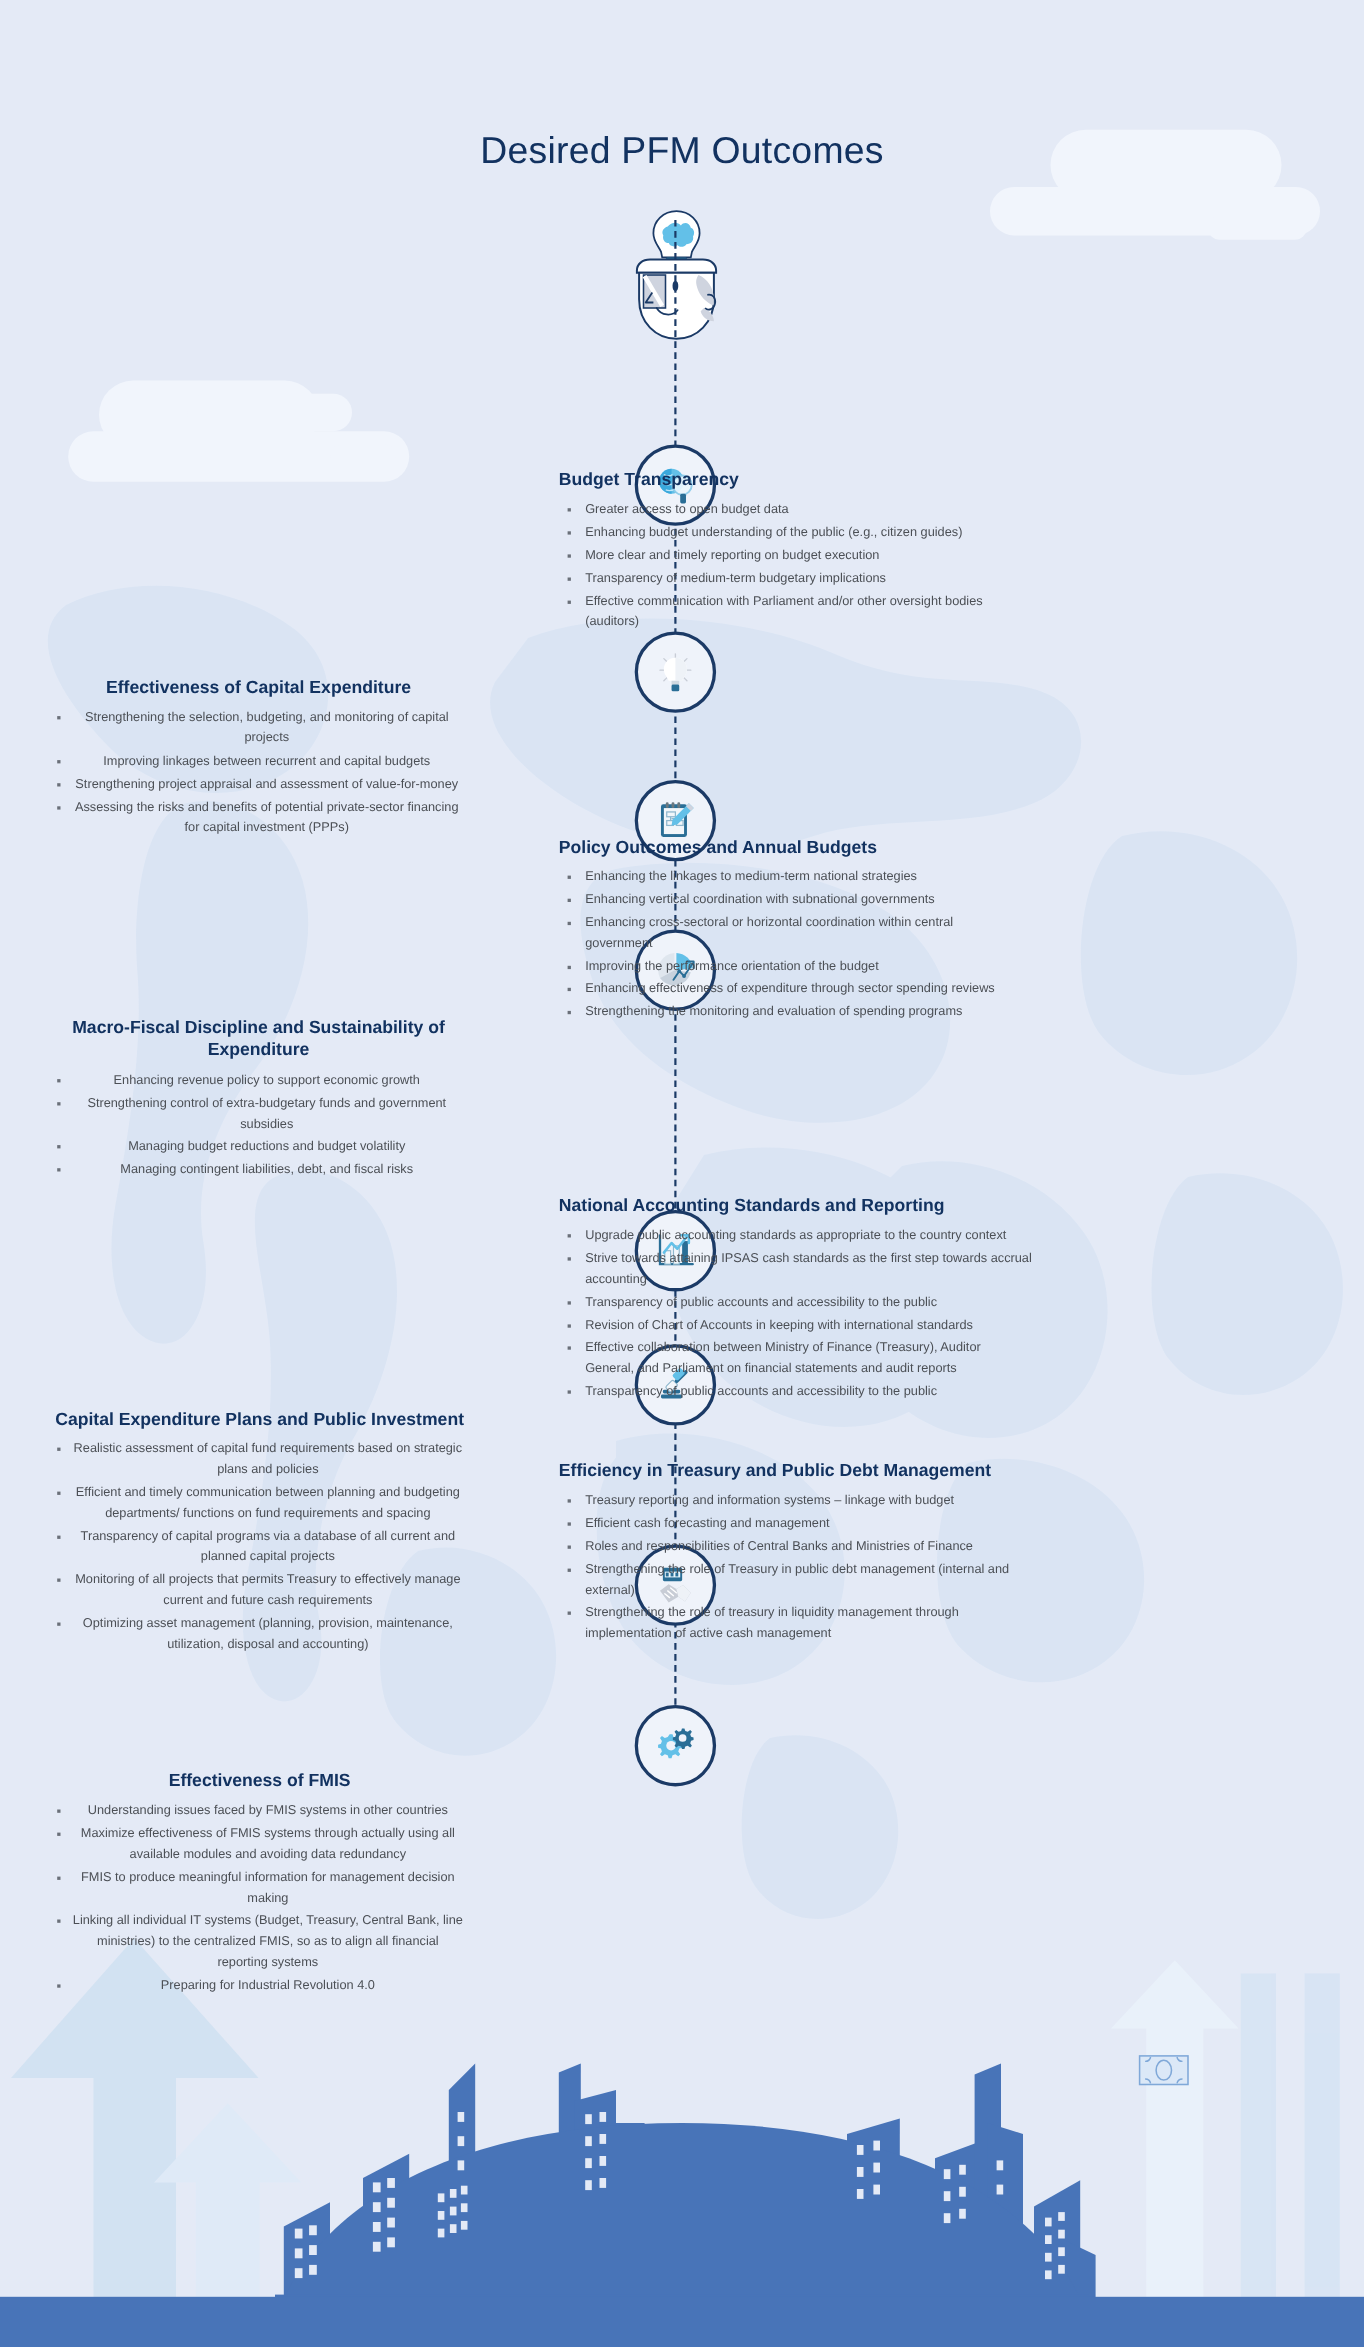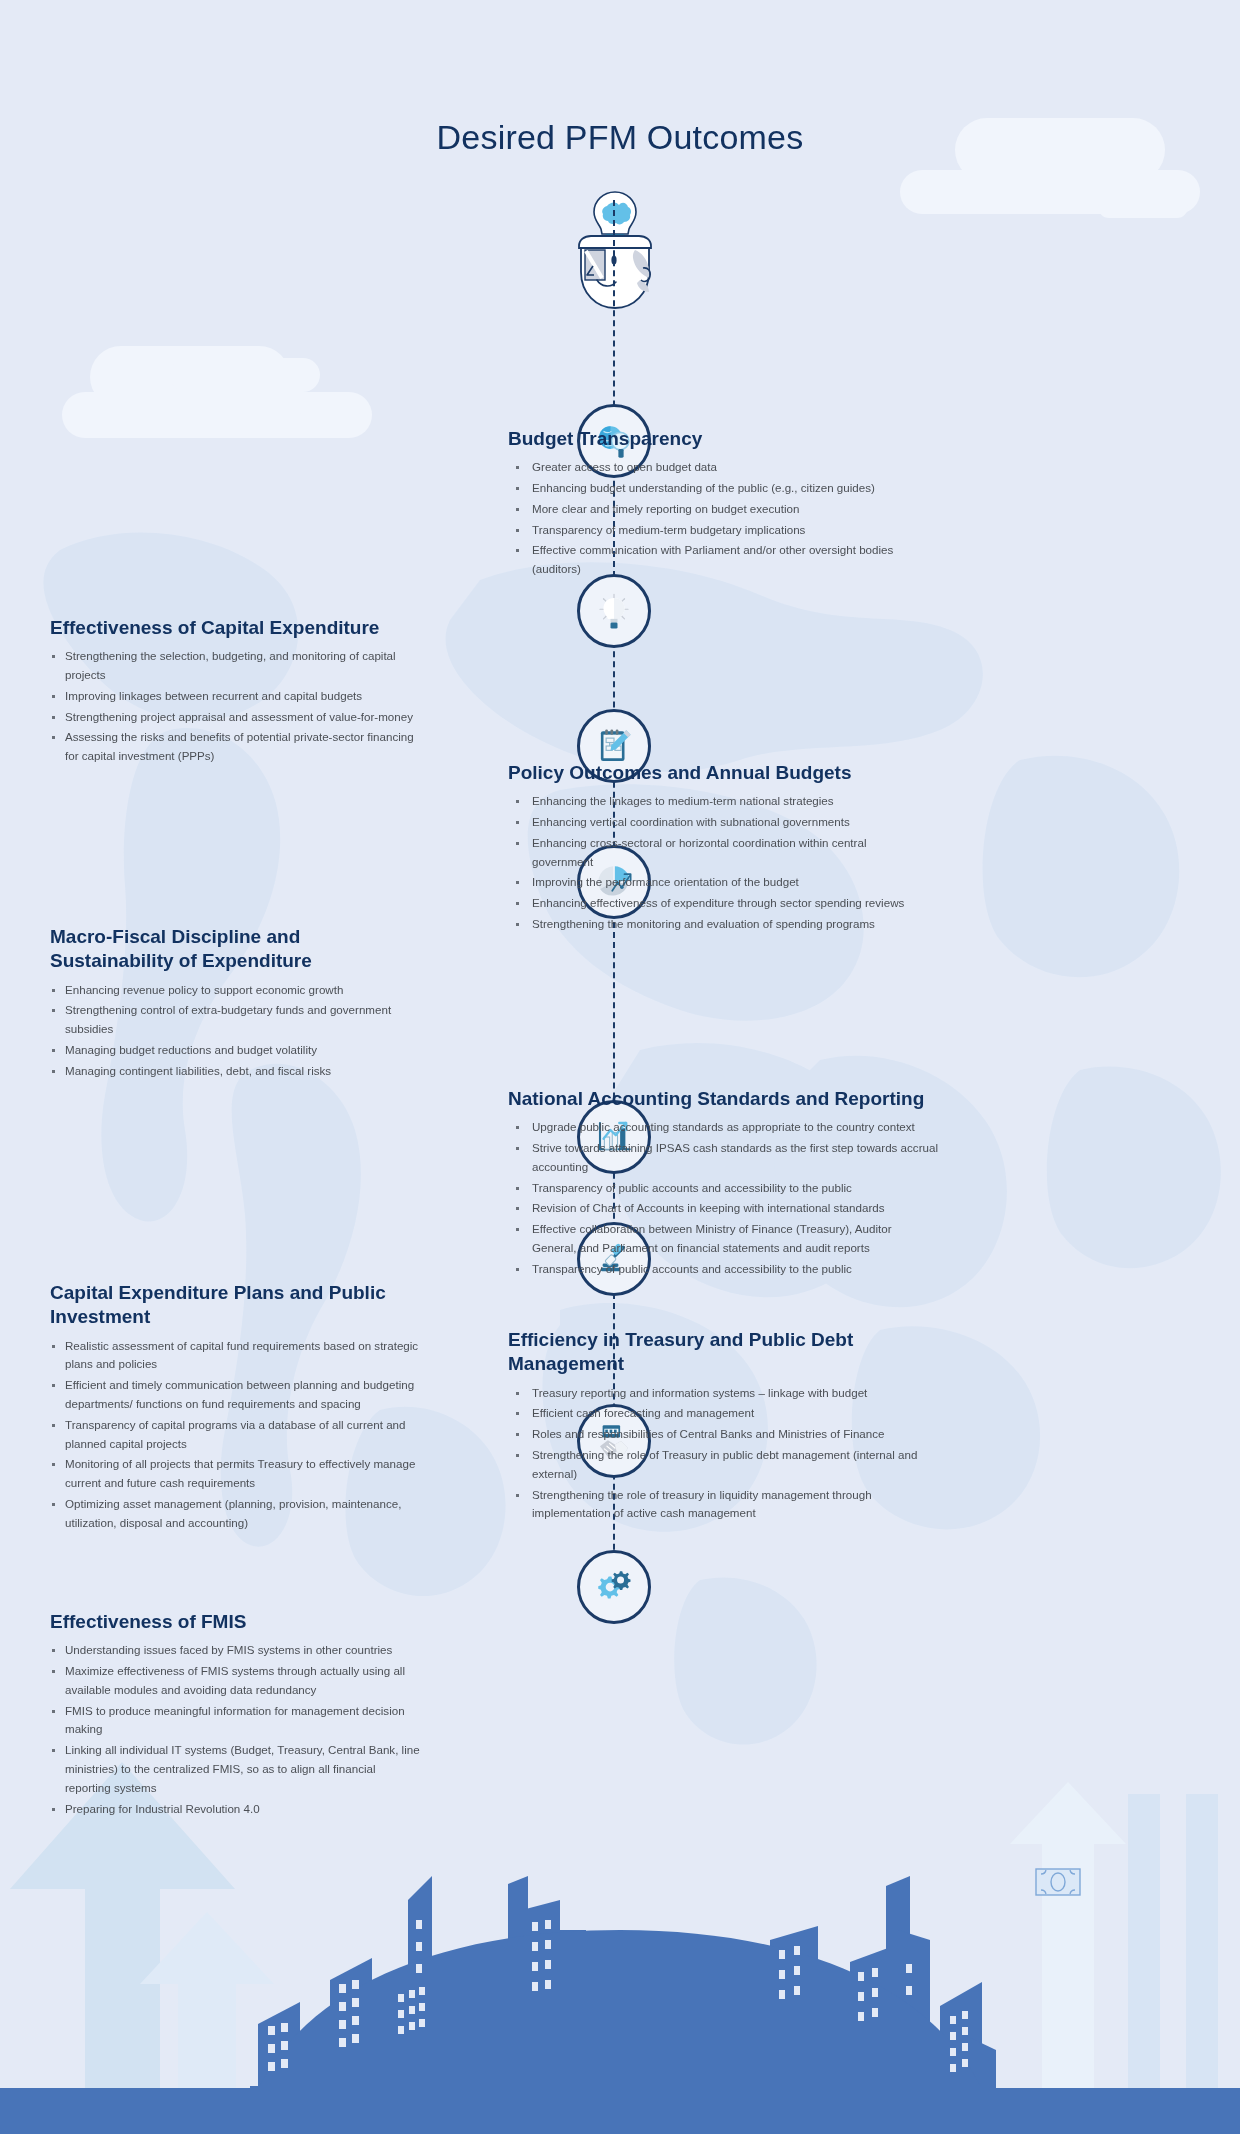--- a/index.html
+++ b/index.html
@@ -64,24 +64,24 @@
     background: #eff3fa;
     border: 3px solid #1b3a66;
     display: flex; align-items: center; justify-content: center;
     left: 577px;
   }
   .node svg { width: 42px; height: 42px; }
 
   
   .block { position: absolute; }
   .block.right { left: 508px; width: 420px; }
-  .block.left  { left: 50px;  width: 370px; text-align: left; }
+  .block.left  { left: 50px;  width: 370px; text-align: center; }
 
   .block h3 {
-    font-size: 19px; font-weight: bold; color: #123260;
+    font-size: 16px; font-weight: bold; color: #123260;
     line-height: 1.28; margin-bottom: 7px;
   }
   .block ul { list-style: none; }
   .block li {
     position: relative;
     font-size: 11.6px; color: #4b4f55;
     line-height: 1.62;
     margin-bottom: 2px;
   }
   .block.right li { padding-left: 24px; }

